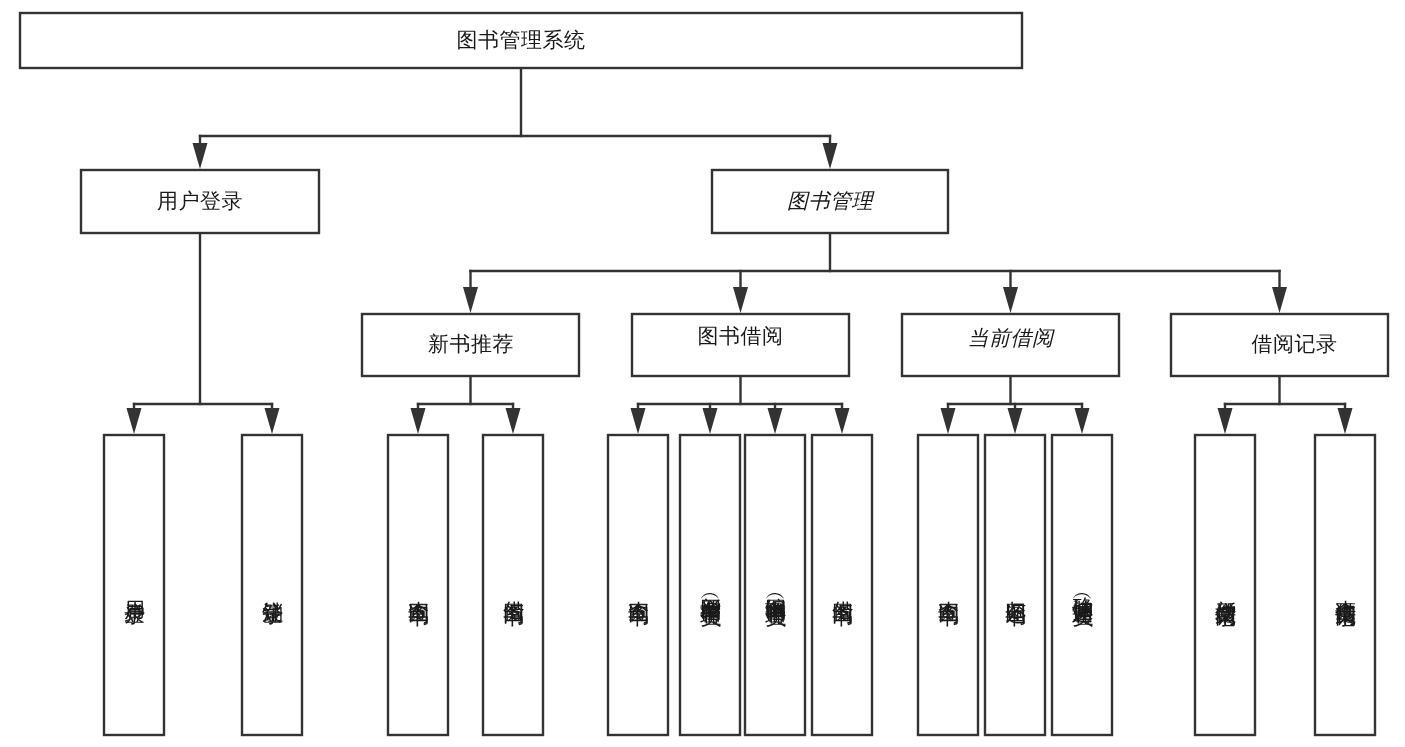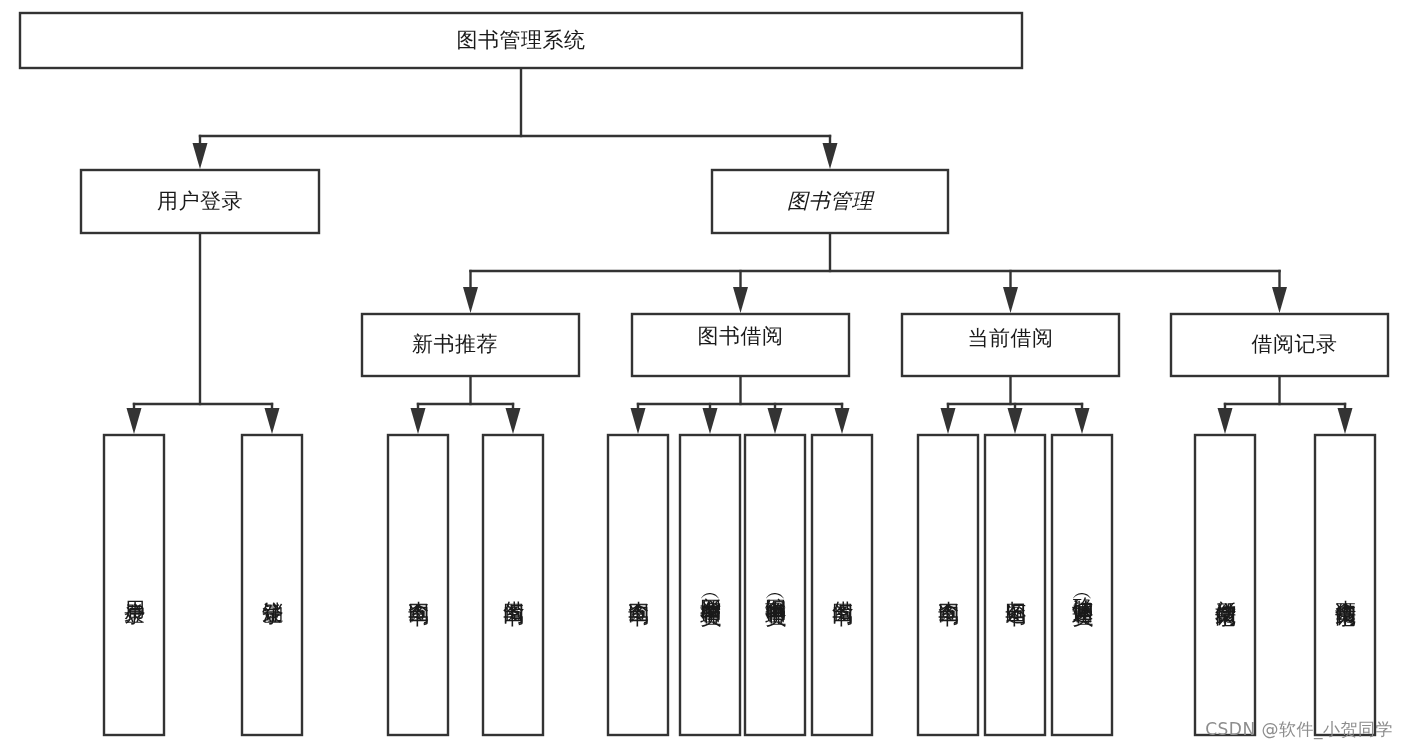--- a/index.html
+++ b/index.html
@@ -153,32 +153,31 @@
         <rect x="985" y="435" width="60" height="300" class="node-box"></rect>
         <rect x="1052" y="435" width="60" height="300" class="node-box"></rect>
         <rect x="1195" y="435" width="60" height="300" class="node-box"></rect>
         <rect x="1315" y="435" width="60" height="300" class="node-box"></rect>
       </g>
   </svg>
   <div id="labels-layer">
       <div class="node-label horizontal" style="left: 20px; top: 13px; width: 1002px; height: 55px;">图书管理系统</div>
       <div class="node-label horizontal" style="left: 81px; top: 170px; width: 238px; height: 63px;">用户登录</div>
       <div class="node-label horizontal" style="left: 712px; top: 170px; width: 236px; height: 63px; font-style: italic;">图书管理</div>
-      <div class="node-label horizontal" style="left: 354px; top: 314px; width: 202px; height: 62px; border-radius: 12px;">新书推荐</div>
+      <div class="node-label horizontal" style="left: 370px; top: 314px; width: 202px; height: 62px; border-radius: 12px;">新书推荐</div>
       <div class="node-label horizontal" style="left: 632px; top: 314px; width: 217px; height: 45px;">图书借阅</div>
-      <div class="node-label horizontal" style="left: 902px; top: 314px; width: 217px; height: 49px;">当前借阅</div>
+      <div class="node-label horizontal" style="left: 902px; top: 314px; width: 217px; height: 49px; font-style: italic;">当前借阅</div>
       <div class="node-label horizontal" style="left: 1171px; top: 314px; width: 247px; height: 62px;">借阅记录</div>
       <div class="node-label vertical" style="left: 104px; top: 435px; width: 60px; height: 300px;">用户登录</div>
       <div class="node-label vertical" style="left: 242px; top: 435px; width: 60px; height: 300px;">注销登录</div>
       <div class="node-label vertical" style="left: 388px; top: 435px; width: 60px; height: 300px;">查询图书</div>
       <div class="node-label vertical" style="left: 483px; top: 435px; width: 60px; height: 300px;">借阅图书</div>
       <div class="node-label vertical" style="left: 608px; top: 435px; width: 60px; height: 300px;">查询图书</div>
       <div class="node-label vertical" style="left: 680px; top: 435px; width: 60px; height: 300px;">新增图书（管理员）</div>
       <div class="node-label vertical" style="left: 745px; top: 435px; width: 60px; height: 300px;">编辑图书（管理员）</div>
       <div class="node-label vertical" style="left: 812px; top: 435px; width: 60px; height: 300px;">借阅图书</div>
       <div class="node-label vertical" style="left: 918px; top: 435px; width: 60px; height: 300px;">查询图书</div>
       <div class="node-label vertical" style="left: 985px; top: 435px; width: 60px; height: 300px;">归还图书</div>
       <div class="node-label vertical" style="left: 1052px; top: 435px; width: 60px; height: 300px;">确认归还（管理员）</div>
       <div class="node-label vertical" style="left: 1195px; top: 435px; width: 60px; height: 300px;">新增借阅记录</div>
       <div class="node-label vertical" style="left: 1315px; top: 435px; width: 60px; height: 300px;">查询借阅记录</div>
     </div>
-  <div class="watermark">CSDN @软件_小贺同学</div>
 </div>
 
 </body></html>

